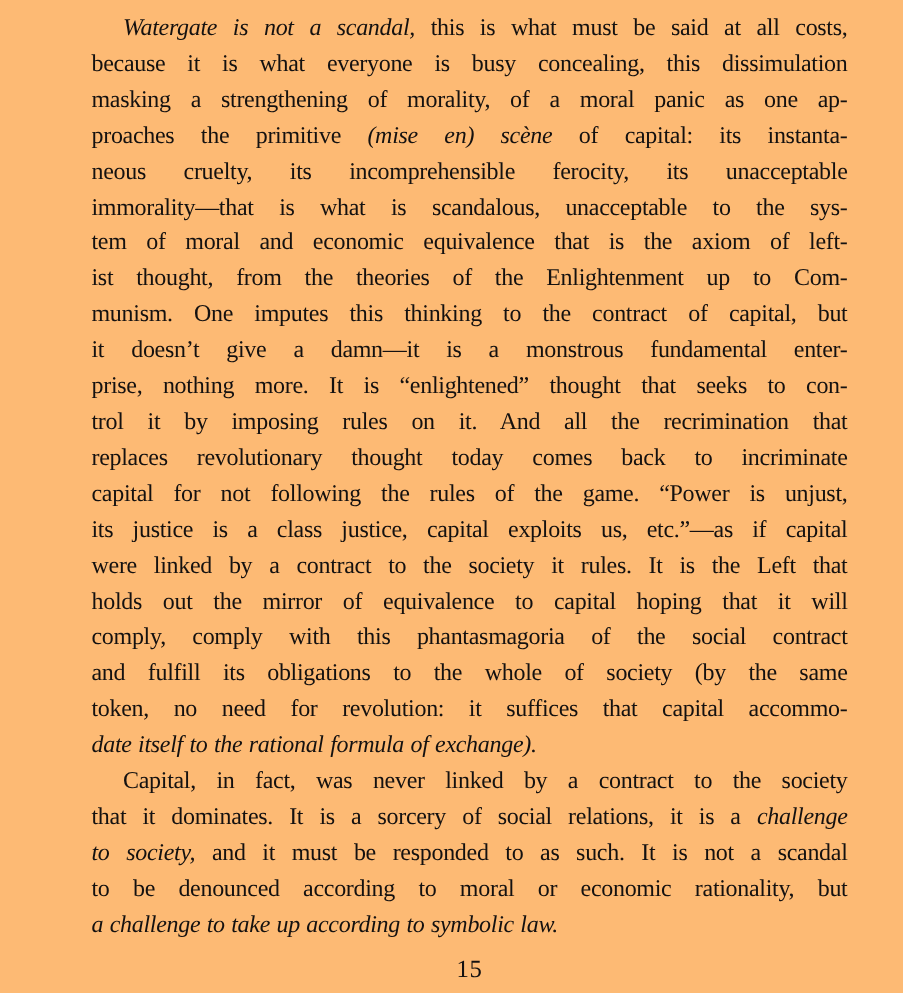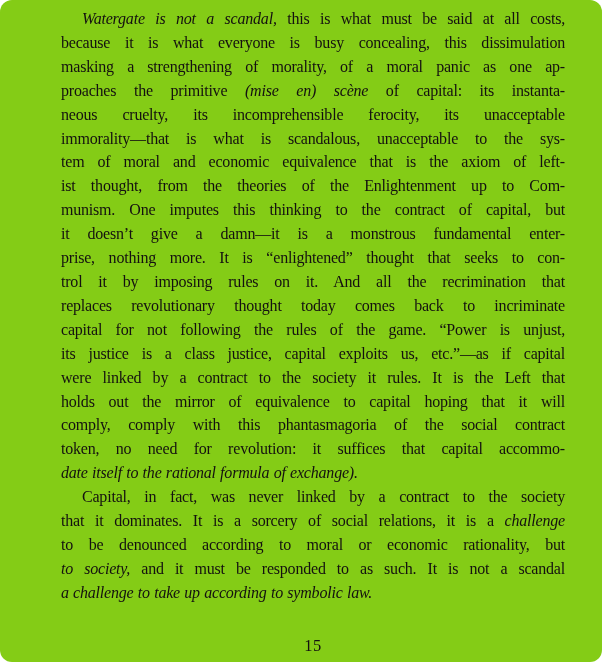--- a/index.html
+++ b/index.html
@@ -12,23 +12,22 @@
     background: #ffffff;
     font-family: "Liberation Serif", "DejaVu Serif", serif;
     color: #141110;
     overflow: hidden;
   }
   .book-page {
     position: relative;
     box-sizing: border-box;
     width: 602px;
     height: 662px;
-    background: #84cc16;
+    background: #fdba74;
     padding: 7px 37px 12px 61px;
-    border-radius: 12px;
   }
   .text-block {
     width: 504px;
   }
   .paragraph {
     margin: 0;
     padding: 0;
   }
   .line {
     font-size: 16px;
@@ -78,25 +77,26 @@
         <div class="line"><span>munism. One imputes this thinking to the contract of capital, but</span></div>
         <div class="line"><span>it doesn’t give a damn—it is a monstrous fundamental enter-</span></div>
         <div class="line"><span>prise, nothing more. It is “enlightened” thought that seeks to con-</span></div>
         <div class="line"><span>trol it by imposing rules on it. And all the recrimination that</span></div>
         <div class="line"><span>replaces revolutionary thought today comes back to incriminate</span></div>
         <div class="line"><span>capital for not following the rules of the game. “Power is unjust,</span></div>
         <div class="line"><span>its justice is a class justice, capital exploits us, etc.”—as if capital</span></div>
         <div class="line"><span>were linked by a contract to the society it rules. It is the Left that</span></div>
         <div class="line"><span>holds out the mirror of equivalence to capital hoping that it will</span></div>
         <div class="line"><span>comply, comply with this phantasmagoria of the social contract</span></div>
+        <div class="line"><span>and fulfill its obligations to the whole of society (by the same</span></div>
         <div class="line"><span>token, no need for revolution: it suffices that capital accommo-</span></div>
         <div class="line last"><span>date itself to the rational formula of exchange).</span></div>
       </div>
       <div class="paragraph">
         <div class="line indent"><span>Capital, in fact, was never linked by a contract to the society</span></div>
         <div class="line"><span>that it dominates. It is a sorcery of social relations, it is a </span><em>challenge</em></div>
+        <div class="line"><em>to society,</em><span> and it must be responded to as such. It is not a scandal</span></div>
         <div class="line"><span>to be denounced according to moral or economic rationality, but</span></div>
-        <div class="line"><em>to society,</em><span> and it must be responded to as such. It is not a scandal</span></div>
         <div class="line last"><span>a challenge to take up according to symbolic law.</span></div>
       </div>
     </div>
   <div class="folio">15</div>
 </div>
 
 </body></html>

